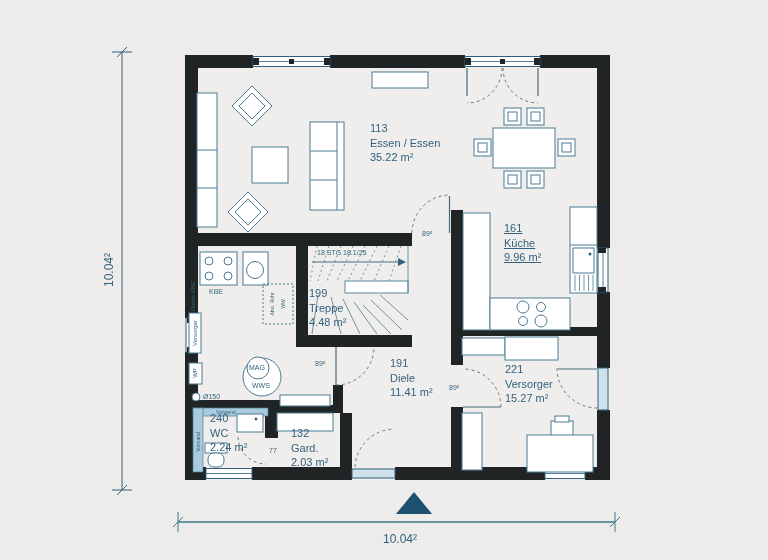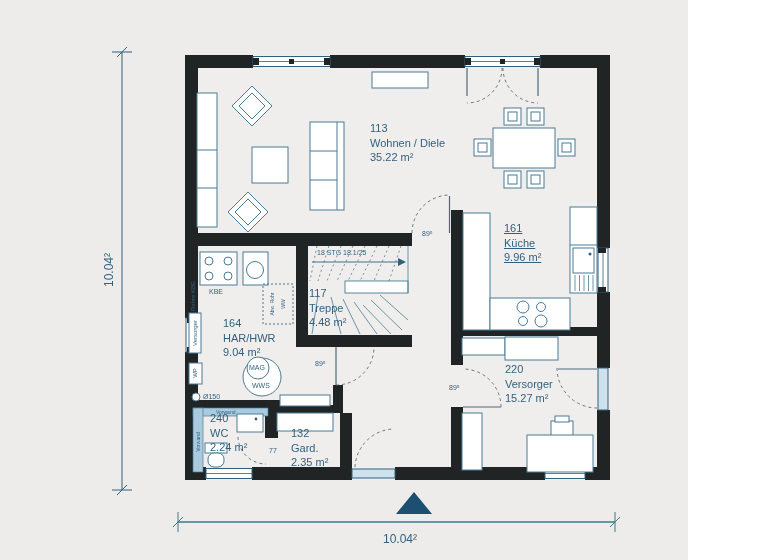--- a/index.html
+++ b/index.html
@@ -1,17 +1,17 @@
 <!DOCTYPE html>
 <html><head>
 <meta charset="utf-8">
 <style>
   html,body{margin:0;padding:0;}
   .canvas{
-    position:relative;width:688px;height:560px;overflow:hidden;
+    position:relative;width:768px;height:560px;overflow:hidden;
     background:#edecea;
     font-family:"Liberation Sans",sans-serif;
   }
   svg{position:absolute;left:0;top:0;}
   .lbl{position:absolute;color:#31617e;font-size:11px;line-height:1.34;white-space:nowrap;}
   .lbl span{display:block;}
   .sm{font-size:7px;line-height:1;}
   .xs{font-size:5px;line-height:1;}
   .dim{font-size:12px;color:#31617e;}
   .vtext{position:absolute;color:#31617e;font-size:6px;line-height:1;white-space:nowrap;
@@ -251,52 +251,52 @@
       <line x1="615" y1="512" x2="615" y2="532" stroke="#3c7a8a"></line>
       <line x1="173" y1="527" x2="183" y2="517" stroke="#3c7a8a"></line>
       <line x1="610" y1="527" x2="620" y2="517" stroke="#3c7a8a"></line>
     </g>
 
     <polygon points="414,492 396,514 432,514" fill="#1d4f70"></polygon>
   </svg>
 
   <div class="lbl" style="left:370px;top:121px;">
     <span>113</span>
-    <span>Wohnen / Diele</span>
+    <span>Essen / Essen</span>
     <span>35.22 m²</span>
   </div>
   <div class="lbl" style="left:504px;top:221px;text-decoration:underline;">
     <span>161</span>
     <span>Küche</span>
     <span>9.96 m²</span>
   </div>
   <div class="lbl" style="left:309px;top:286px;">
-    <span>117</span>
+    <span>199</span>
     <span>Treppe</span>
     <span>4.48 m²</span>
   </div>
-  <div class="lbl" style="left:223px;top:316px;">
-    <span>164</span>
-    <span>HAR/HWR</span>
-    <span>9.04 m²</span>
+  <div class="lbl" style="left:390px;top:356px;">
+    <span>191</span>
+    <span>Diele</span>
+    <span>11.41 m²</span>
   </div>
   <div class="lbl" style="left:505px;top:362px;">
-    <span>220</span>
+    <span>221</span>
     <span>Versorger</span>
     <span>15.27 m²</span>
   </div>
   <div class="lbl" style="left:210px;top:411px;">
     <span>240</span>
     <span>WC</span>
     <span>2.24 m²</span>
   </div>
   <div class="lbl" style="left:291px;top:426px;">
     <span>132</span>
     <span>Gard.</span>
-    <span>2.35 m²</span>
+    <span>2.03 m²</span>
   </div>
 
   <div class="lbl sm" style="left:317px;top:249px;">18 STG 18.1/25</div>
   <div class="lbl sm" style="left:422px;top:230px;">89⁵</div>
   <div class="lbl sm" style="left:315px;top:360px;">89⁵</div>
   <div class="lbl sm" style="left:449px;top:384px;">89⁵</div>
   <div class="lbl sm" style="left:269px;top:447px;">77</div>
   <div class="lbl sm" style="left:209px;top:288px;">KBE</div>
   <div class="lbl sm" style="left:203px;top:393px;">Ø150</div>
   <div class="lbl sm" style="left:249px;top:364px;">MAG</div>

